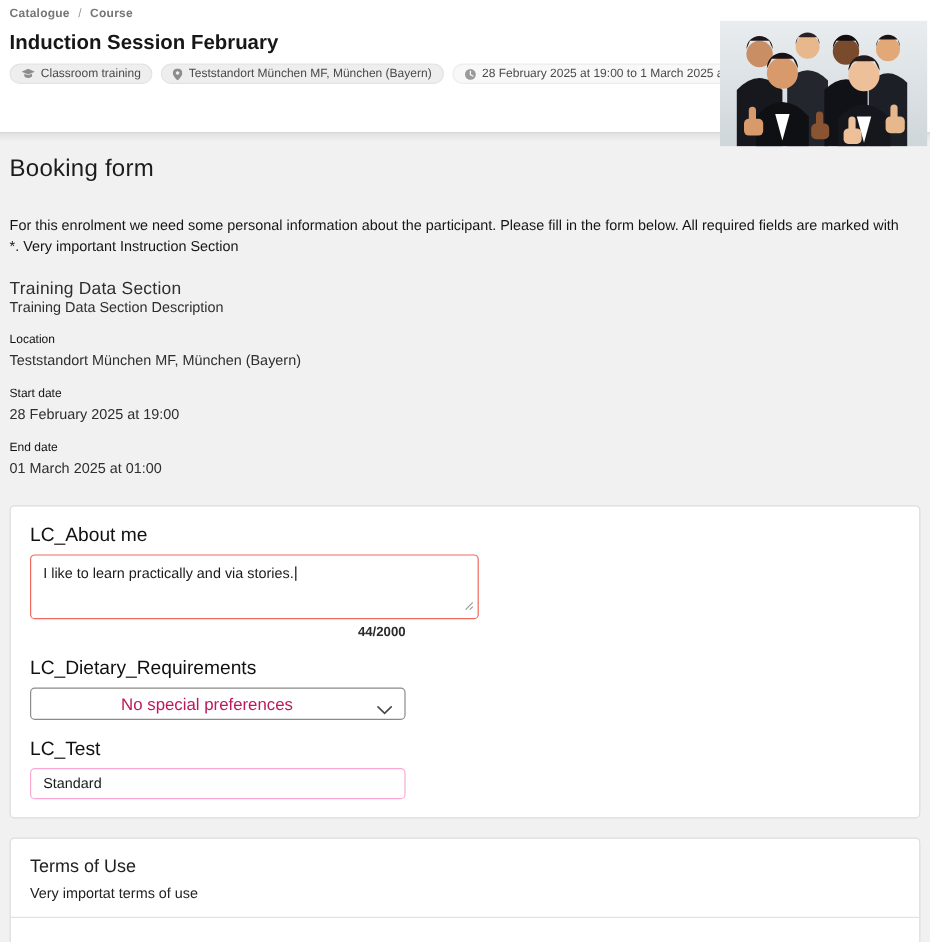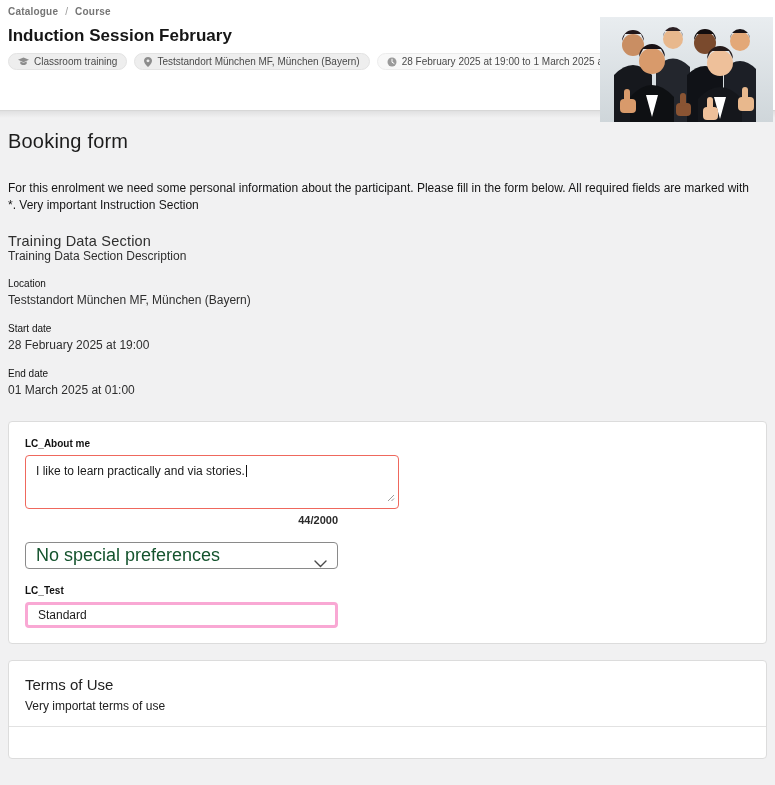--- a/index.html
+++ b/index.html
@@ -96,21 +96,21 @@
   .static-field .sf-value { font-size: 12px; color: #2e2e2e; line-height: 16px; }
 
   
   .card {
     background: #fff;
     border: 1px solid #dcdcdc;
     border-radius: 4px;
   }
   .card-fields { margin-top: 23px; padding: 16px 16px 15px 16px; }
 
-  .field-label { font-size: 10px; font-weight: bold; color: #111; margin-bottom: 6px; }
+  .field-label { font-size: 16px; font-weight: normal; color: #111; margin-bottom: 6px; }
   .field-group + .field-group { margin-top: 16px; }
 
   .textarea {
     position: relative;
     width: 374px;
     height: 54px;
     border: 1px solid #ef685d;
     border-radius: 4px;
     background: #fff;
     padding: 8px 10px;
@@ -140,30 +140,31 @@
   .select {
     position: relative;
     width: 313px;
     height: 27px;
     border: 1px solid #8a8a8a;
     border-radius: 4px;
     background: #fff;
     display: flex;
     align-items: center;
     padding: 0 28px 0 10px;
-    font-size: 18px;
-    color: #14532d;
+    font-size: 14px;
+    color: #be185d;
     cursor: pointer;
+    justify-content: center;
   }
   .select .chevron { position: absolute; right: 10px; top: 9px; }
 
   .text-input {
     width: 313px;
     height: 26px;
-    border: 3px solid #f9a8d4;
+    border: 1px solid #f9a8d4;
     border-radius: 4px;
     background: #fff;
     padding: 0 10px;
     font-size: 12px;
     color: #1a1a1a;
     font-family: "Liberation Sans", sans-serif;
     outline: none;
   }
 
   
@@ -295,20 +296,21 @@
         <span class="resize-handle">
           <svg width="8" height="8" viewBox="0 0 8 8">
               <path d="M7 1 L1 7 M7 4.5 L4.5 7" stroke="#9a9a9a" stroke-width="1" fill="none"></path>
             </svg>
         </span>
       </div>
       <div class="char-counter">44/2000</div>
     </div>
 
     <div class="field-group">
+      <div class="field-label">LC_Dietary_Requirements</div>
       <div class="select">
         <span>No special preferences</span>
         <span class="chevron">
           <svg width="13" height="8" viewBox="0 0 13 8">
               <path d="M1 1 L6.5 6.5 L12 1" stroke="#4a4a4a" stroke-width="1.4" fill="none" stroke-linecap="round"></path>
             </svg>
         </span>
       </div>
     </div>
 

